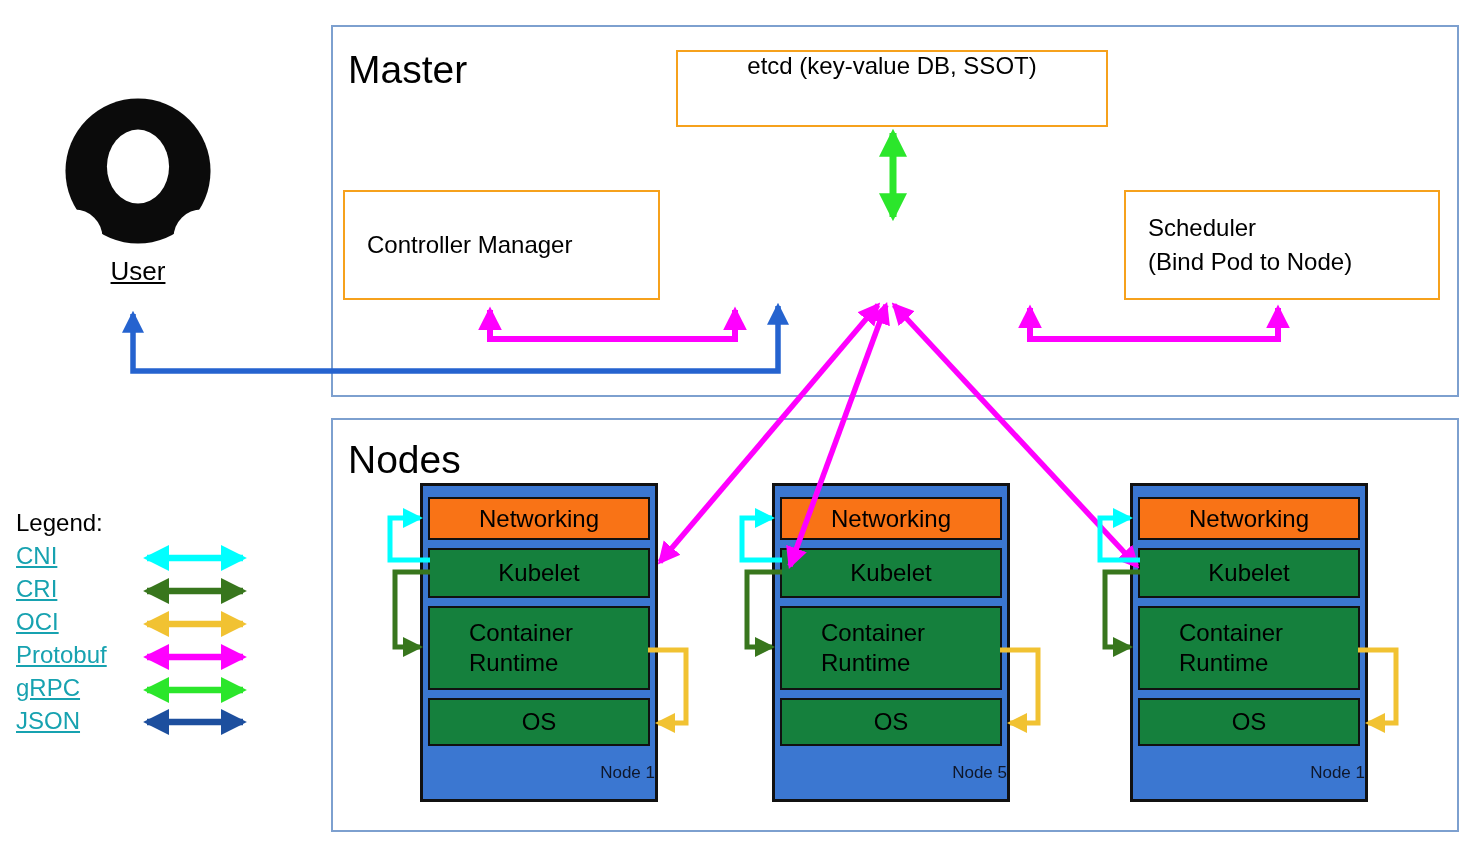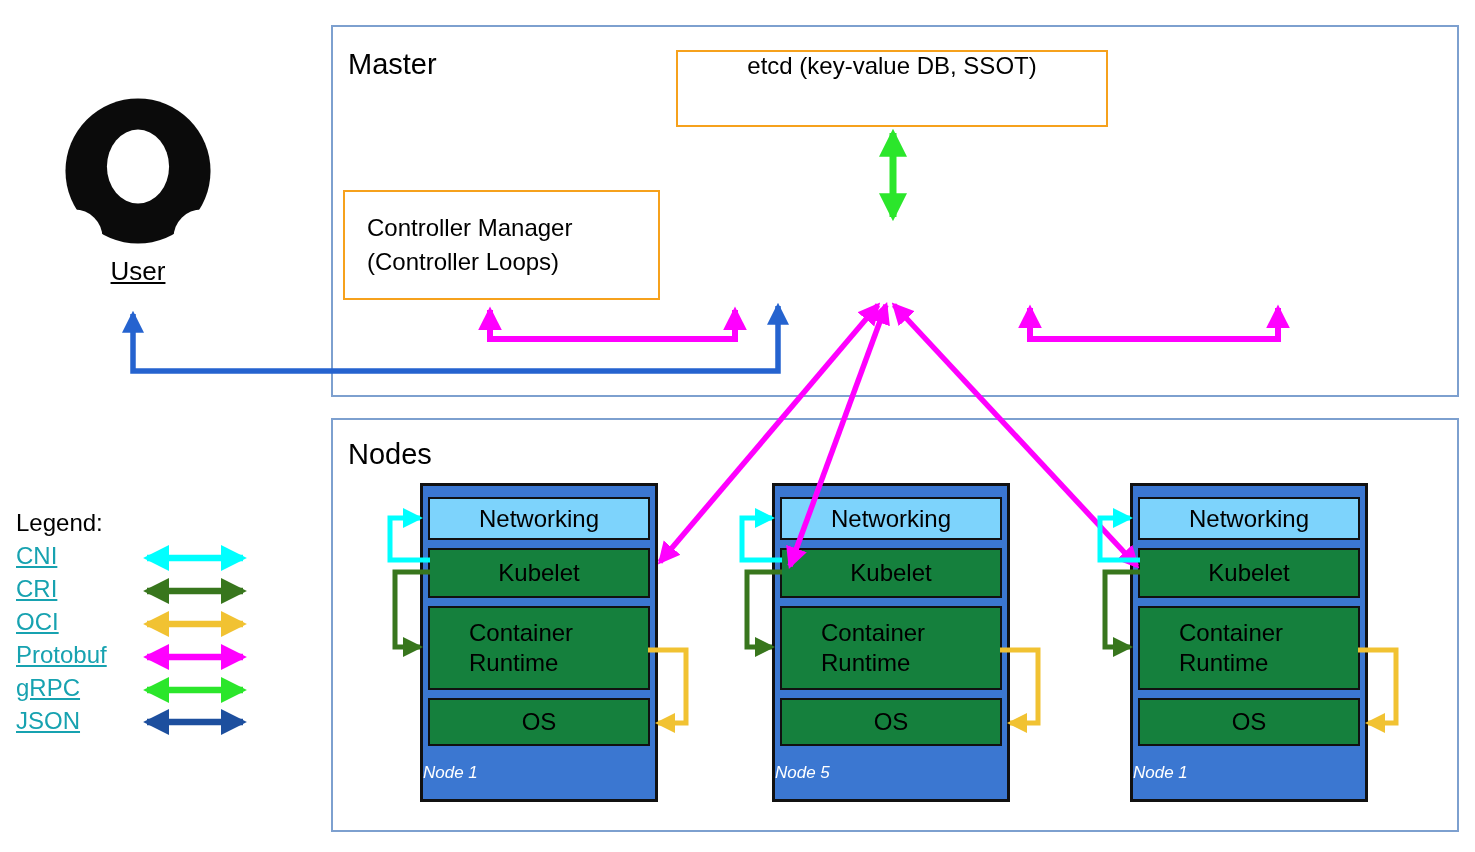--- a/index.html
+++ b/index.html
@@ -1,32 +1,32 @@
 <!DOCTYPE html>
 <html><head>
 <meta charset="utf-8">
 <style>
   html,body{margin:0;padding:0;background:#ffffff;}
   #canvas{position:relative;width:1475px;height:852px;background:#ffffff;
           font-family:"Liberation Sans", sans-serif;color:#000;overflow:hidden;}
   .container-box{position:absolute;border:2px solid #7da0cf;background:transparent;}
-  .section-title{position:absolute;font-size:29px;color:#000;}
+  .section-title{position:absolute;font-size:39px;color:#000;}
   .obox{position:absolute;border:2px solid #f6a11c;background:#fff;display:flex;
         justify-content:center;font-size:24px;box-sizing:border-box;}
   .obox.left-align{flex-direction:column;align-items:flex-start;justify-content:center;
         padding-left:22px;line-height:34px;}
   .node{position:absolute;width:238px;height:319px;background:#3b77d1;border:3px solid #111;
         box-sizing:border-box;}
   .layer{position:absolute;left:5px;width:222px;background:#15803d;border:2px solid #111;
          display:flex;align-items:center;justify-content:center;font-size:24px;
          box-sizing:border-box;text-align:center;}
-  .layer.networking{background:#7dd3fc;text-align:center;}
+  .layer.networking{background:#f97316;text-align:center;}
   .layer.runtime span{display:block;width:140px;text-align:left;line-height:30px;}
-  .node-label{position:absolute;left:0;right:0;bottom:16px;text-align:left;color:#ffffff;
-              font-size:17px;font-style:italic;}
+  .node-label{position:absolute;left:0;right:0;bottom:16px;text-align:right;color:#0f172a;
+              font-size:17px;}
   .user-wrap{position:absolute;left:64px;top:96px;width:148px;text-align:center;}
   .user-label{position:absolute;left:0;width:148px;top:160px;text-align:center;font-size:26px;text-decoration:underline;}
   .legend{position:absolute;left:16px;top:506px;font-size:24px;}
   .legend .ltitle{display:block;line-height:33px;color:#000;}
   .legend a{display:block;line-height:33px;color:#17a2b0;text-decoration:underline;cursor:pointer;}
   svg.overlay{position:absolute;left:0;top:0;pointer-events:none;}
 </style>
 </head>
 <body>
 
@@ -37,24 +37,27 @@
 
   <div class="container-box" style="left:331px;top:418px;width:1124px;height:410px;"></div>
   <div class="section-title" style="left:348px;top:438px;">Nodes</div>
 
   <div class="obox" style="left:676px;top:50px;width:432px;height:77px;">
     <span>etcd (key-value DB, SSOT)</span>
   </div>
 
   <div class="obox left-align" style="left:343px;top:190px;width:317px;height:110px;">
     <span>Controller Manager</span>
-    <span>(Controller Loops)</span>
   </div>
 
 
+  <div class="obox left-align" style="left:1124px;top:190px;width:316px;height:110px;">
+    <span>Scheduler</span>
+    <span>(Bind Pod to Node)</span>
+  </div>
 
   <div class="user-wrap">
     <svg width="148" height="150" viewBox="0 0 100 100">
       <circle cx="50" cy="50" r="49" fill="#0b0b0b"></circle>
       <ellipse cx="50" cy="47" rx="21" ry="25" fill="#ffffff"></ellipse>
       <circle cx="7" cy="95" r="19" fill="#ffffff"></circle>
       <circle cx="93" cy="95" r="19" fill="#ffffff"></circle>
     </svg>
     <div class="user-label" style="top:160px;">User</div>
   </div>

